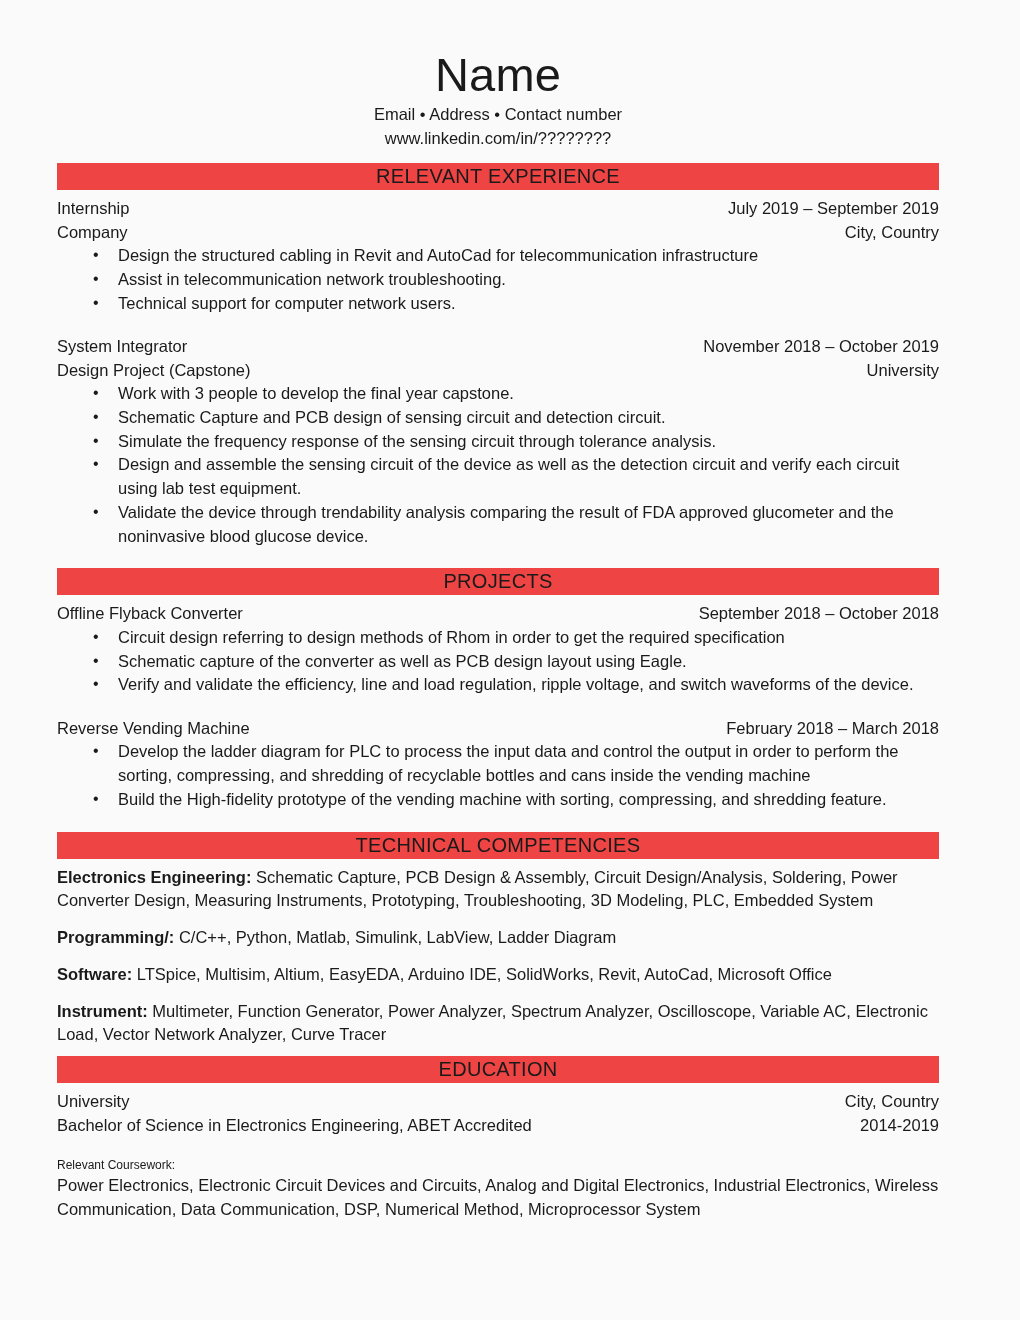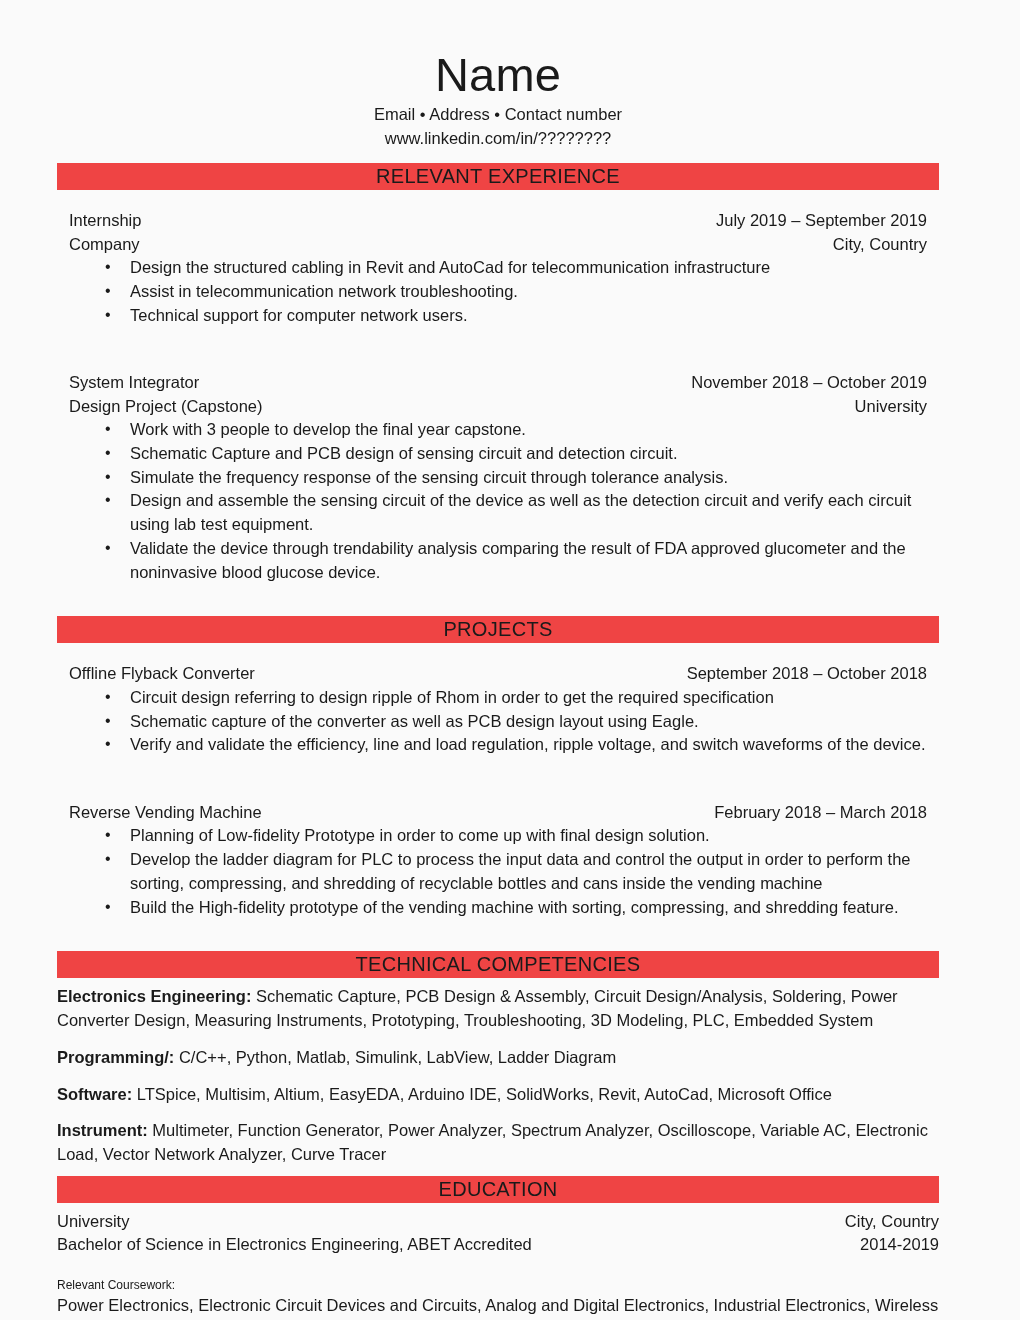--- a/index.html
+++ b/index.html
@@ -53,21 +53,21 @@
     letter-spacing: 0.3px;
     padding: 2px 0 3px 0;
     line-height: 1.1;
   }
 
   .content {
     margin: 0 57px 0 57px;
   }
 
   
-  .entry { margin: 12px; }
+  .entry { margin: 0; }
   .entry-row {
     display: flex;
     justify-content: space-between;
     align-items: baseline;
     font-size: 16.5px;
     line-height: 1.42;
     width: 100%;
   }
   .entry-row .left { text-align: left; }
   .entry-row .right { text-align: right; white-space: nowrap; padding-left: 14px; }
@@ -183,35 +183,34 @@
   <div class="gap-band-bottom"></div>
 
   <div class="content">
 
     <div class="entry">
       <div class="entry-row">
         <span class="left">Offline Flyback Converter</span>
         <span class="right">September 2018 – October 2018</span>
       </div>
       <ul class="bullets">
-        <li>Circuit design referring to design ripple of Rhom in order to get the required specification</li>
+        <li>Circuit design referring to design methods of Rhom in order to get the required specification</li>
         <li>Schematic capture of the converter as well as PCB design layout using Eagle.</li>
         <li>Verify and validate the efficiency, line and load regulation, ripple voltage, and switch waveforms of the device.</li>
       </ul>
     </div>
 
     <div class="gap-md"></div>
 
     <div class="entry">
       <div class="entry-row">
         <span class="left">Reverse Vending Machine</span>
         <span class="right">February 2018 – March 2018</span>
       </div>
       <ul class="bullets">
-        <li>Planning of Low-fidelity Prototype in order to come up with final design solution.</li>
         <li>Develop the ladder diagram for PLC to process the input data and control the output in order to perform the sorting, compressing, and shredding of recyclable bottles and cans inside the vending machine</li>
         <li>Build the High-fidelity prototype of the vending machine with sorting, compressing, and shredding feature.</li>
       </ul>
     </div>
   </div>
 
   <div class="gap-md"></div>
 
   <div class="section-band">TECHNICAL COMPETENCIES</div>
   <div class="gap-band-bottom"></div>

